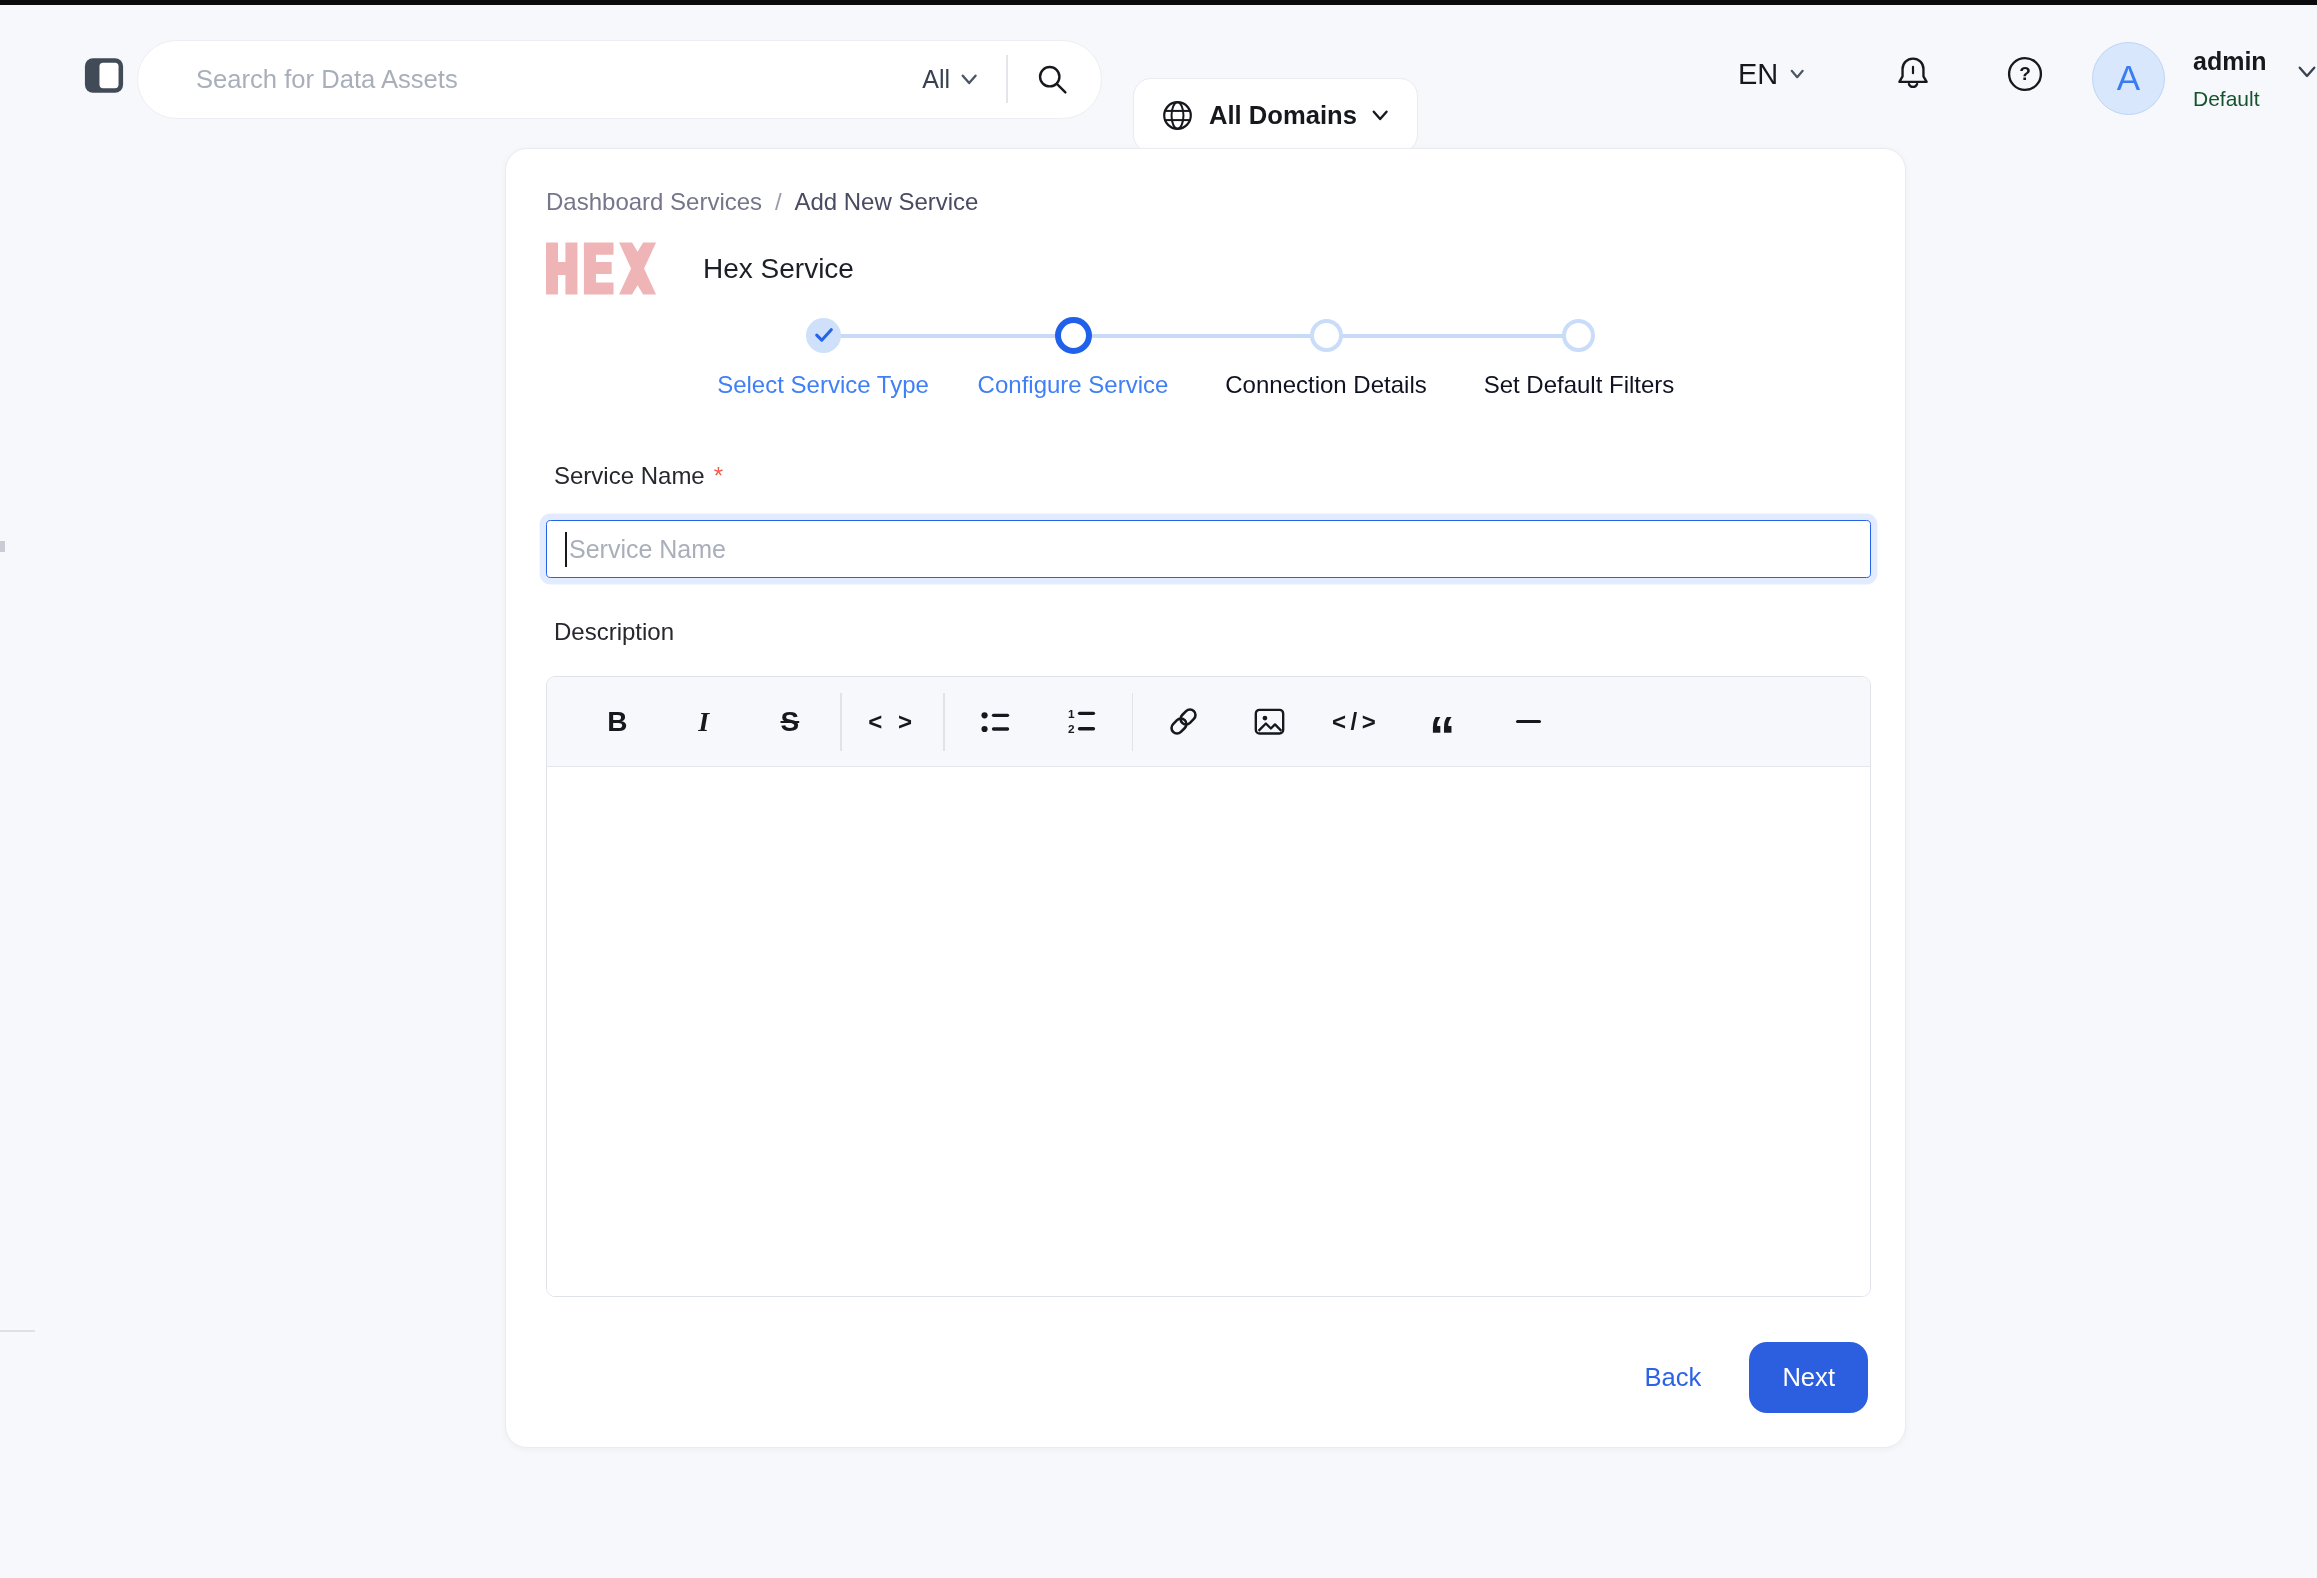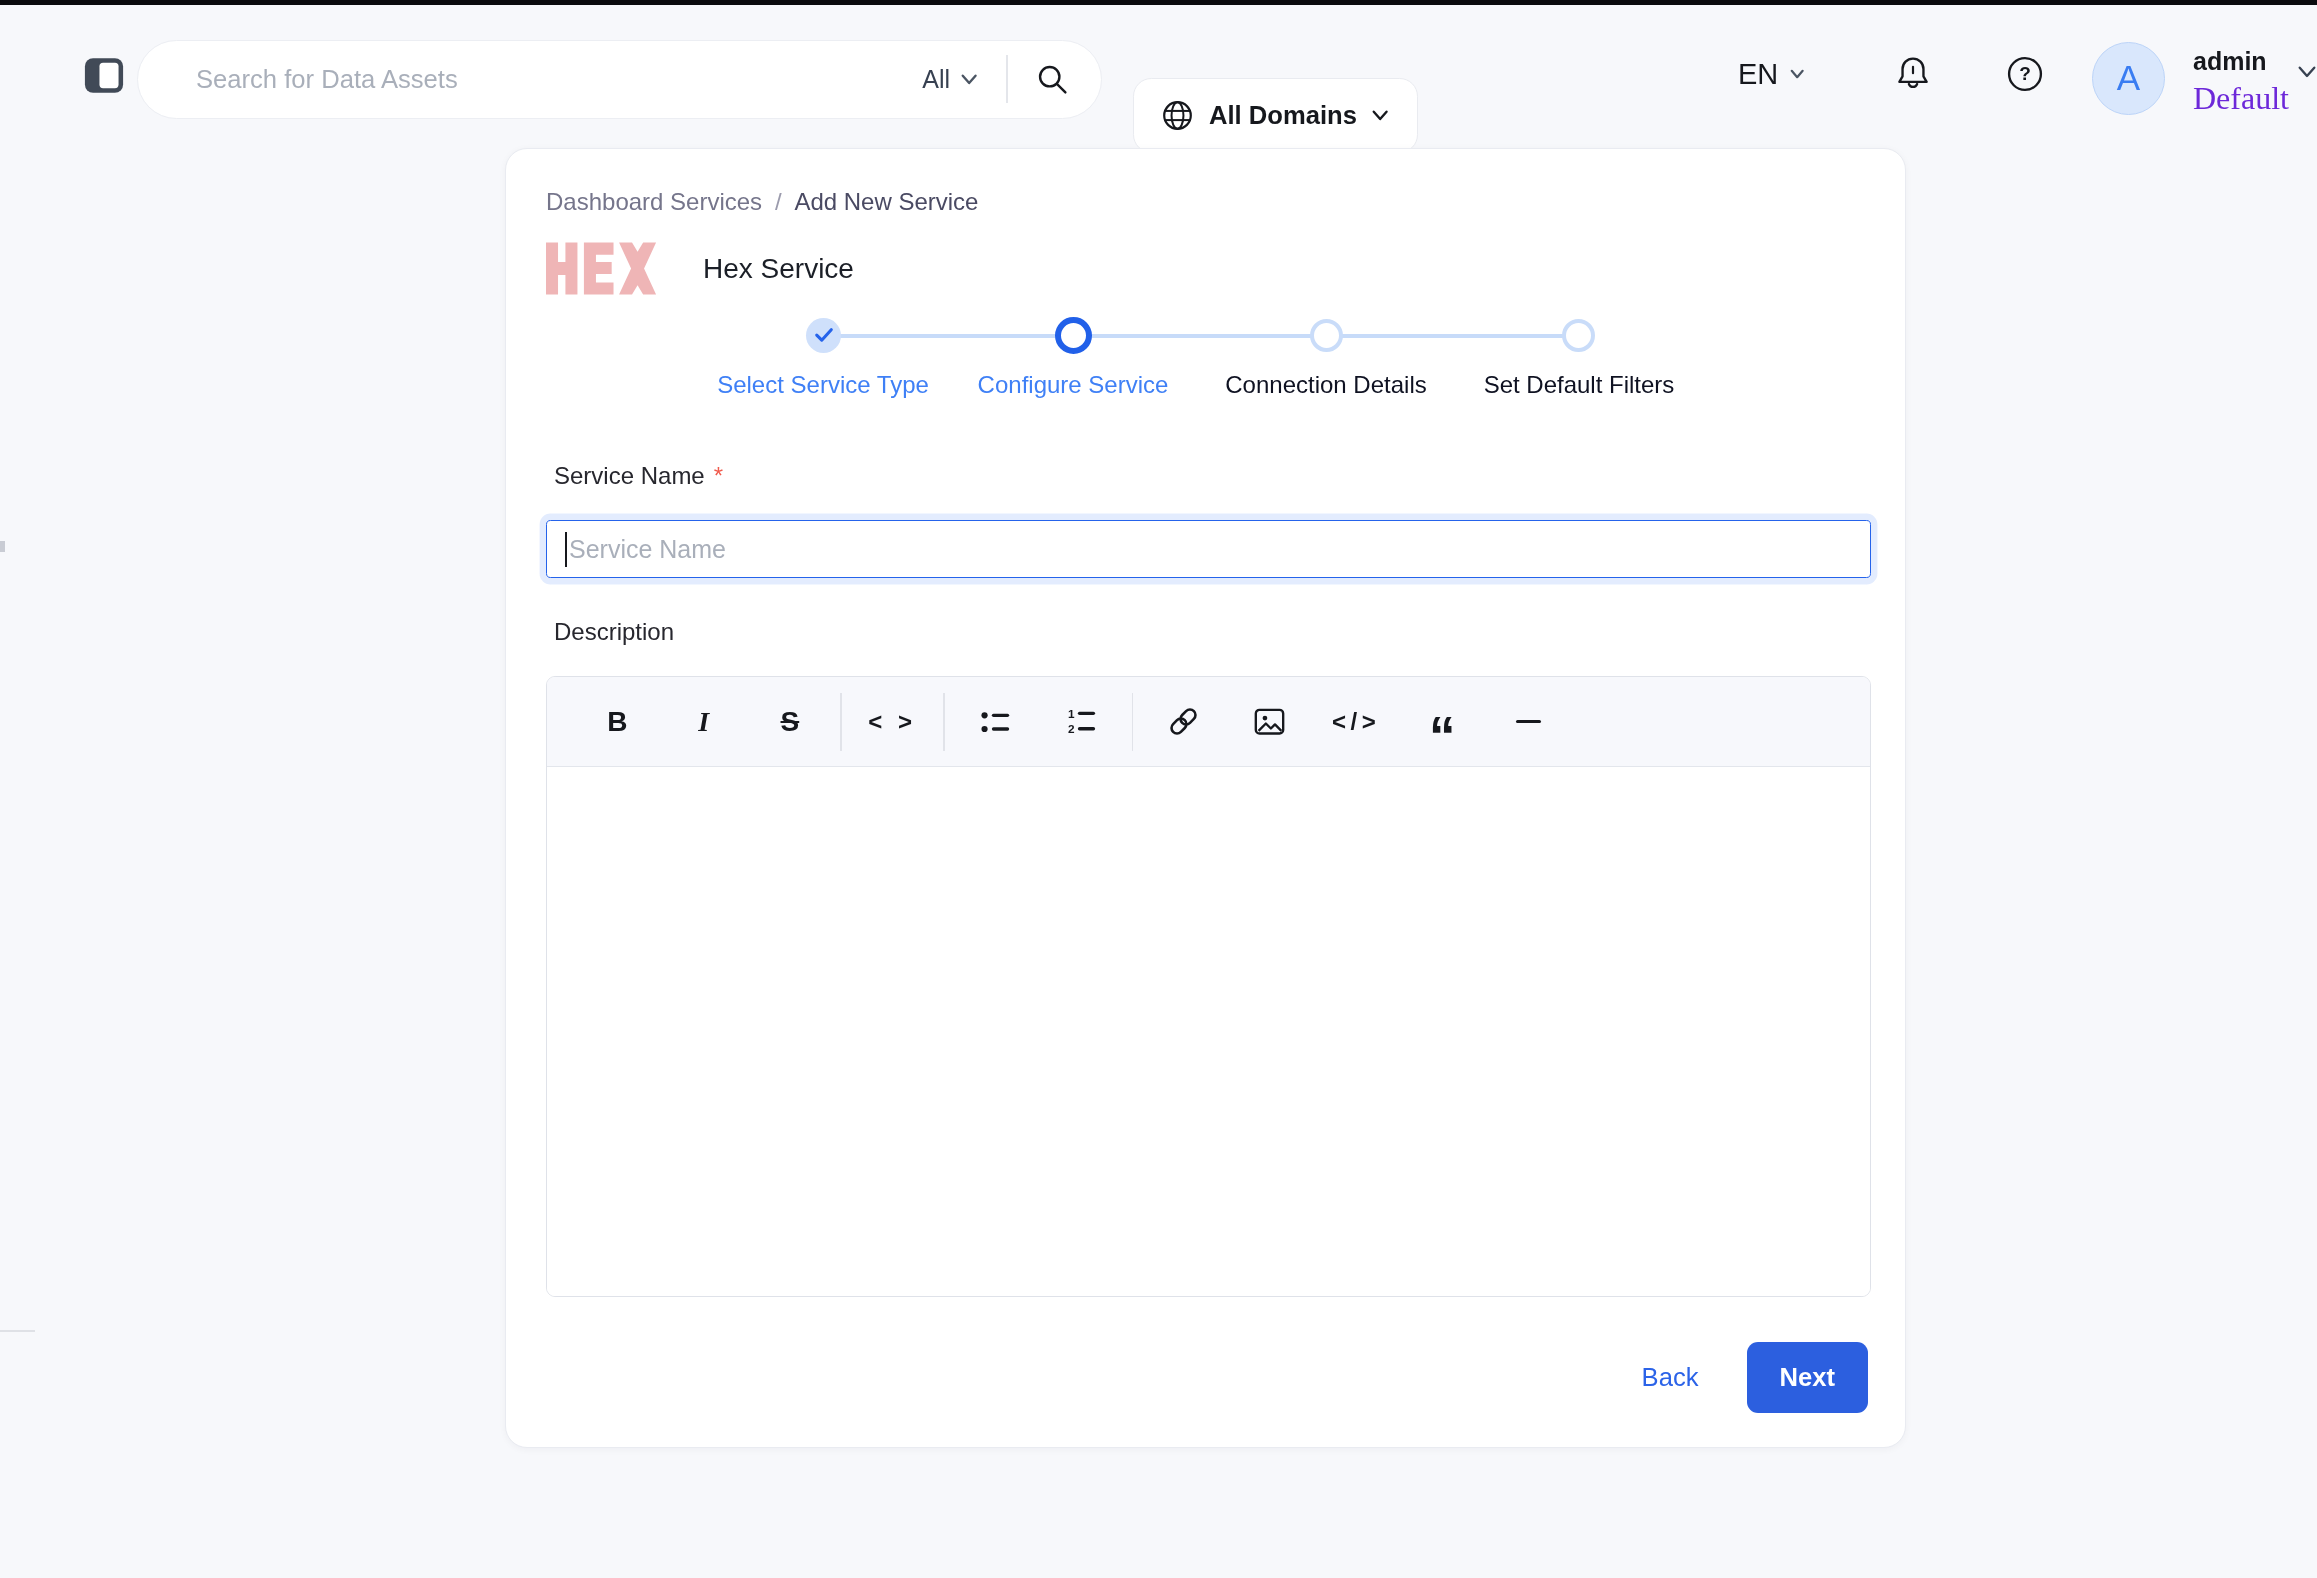--- a/index.html
+++ b/index.html
@@ -31,21 +31,21 @@
   .lang-label { font-size:29px; font-weight:500; color:#16181d; }
   .bell-btn { position:absolute; left:1893px; top:48px; cursor:pointer; }
   .help-btn { position:absolute; left:2005px; top:49px; cursor:pointer; }
   .avatar {
     position:absolute; left:2092px; top:37px; width:73px; height:73px; border-radius:50%;
     background:#d9e7fc; border:1.8px solid #bcd4f8; display:flex; align-items:center; justify-content:center;
     font-size:35px; font-weight:500; color:#3a7df2; cursor:pointer;
   }
   .user-block { position:absolute; left:2193px; top:38px; line-height:37px; }
   .user-name { font-size:25px; font-weight:700; color:#16181d; }
-  .user-team { font-size:32px; color:#6d28d9;font-family:Liberation Serif, serif; }
+  .user-team { font-size:21px; color:#14532d; }
   .edge-chevron { position:absolute; left:2297px; top:60px; }
 
   
   .left-mark { position:absolute; left:0; top:541px; width:4.6px; height:11px; background:#c9ccd4; }
   .left-divider { position:absolute; left:0; top:1330px; width:35px; height:1.8px; background:#dfe1e6; }
 
   
   .card {
     position:absolute; left:505px; top:148px; width:1401px; height:1300px;
     background:#fff; border:1.8px solid #e9ebf1; border-radius:22px;
@@ -102,23 +102,22 @@
   .g-code { font-size:24px; font-weight:600; letter-spacing:4.6px; }
   .g-quote { font-size:53px; font-weight:700; line-height:9.1px; padding-top:27.4px; }
   .hr-glyph { width:25.6px; height:3.7px; background:#16181d; border-radius:1.8px; }
   .editor-body { height:529px; background:#fff; }
 
   
   .card-footer { position:absolute; right:37px; top:1193px; height:71px; display:flex; align-items:center; gap:48px; }
   .back-link { font-size:25.6px; color:#2b63e8; cursor:pointer; }
   .next-btn {
     min-width:117px; height:71px; background:#2c5fdf; color:#fff; font-size:25.6px;
-    border:none; border-radius:11px; padding:0 33px; cursor:pointer;
+    border:none; border-radius:18px; padding:0 33px; cursor:pointer;
     font-family:"Liberation Sans","DejaVu Sans",sans-serif;
-    font-weight:bold;
   }
   svg { display:block; }
 </style>
 </head>
 <body>
 
 <div class="top-black-bar"></div>
 
 <div class="topbar">
 

